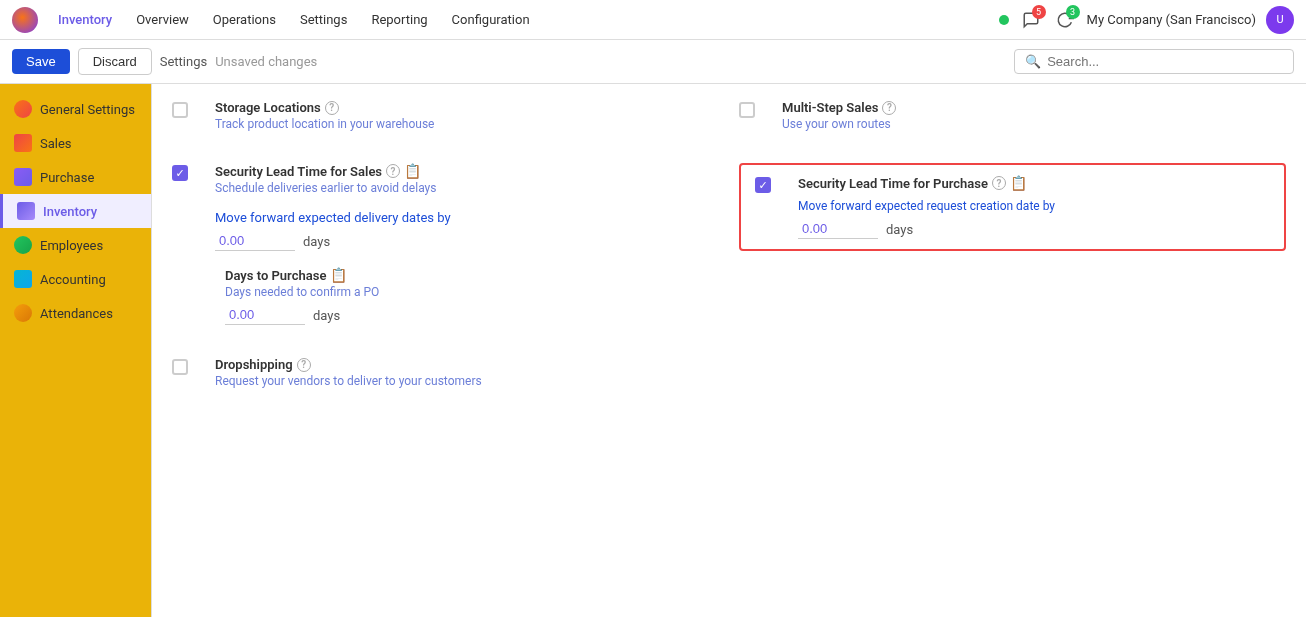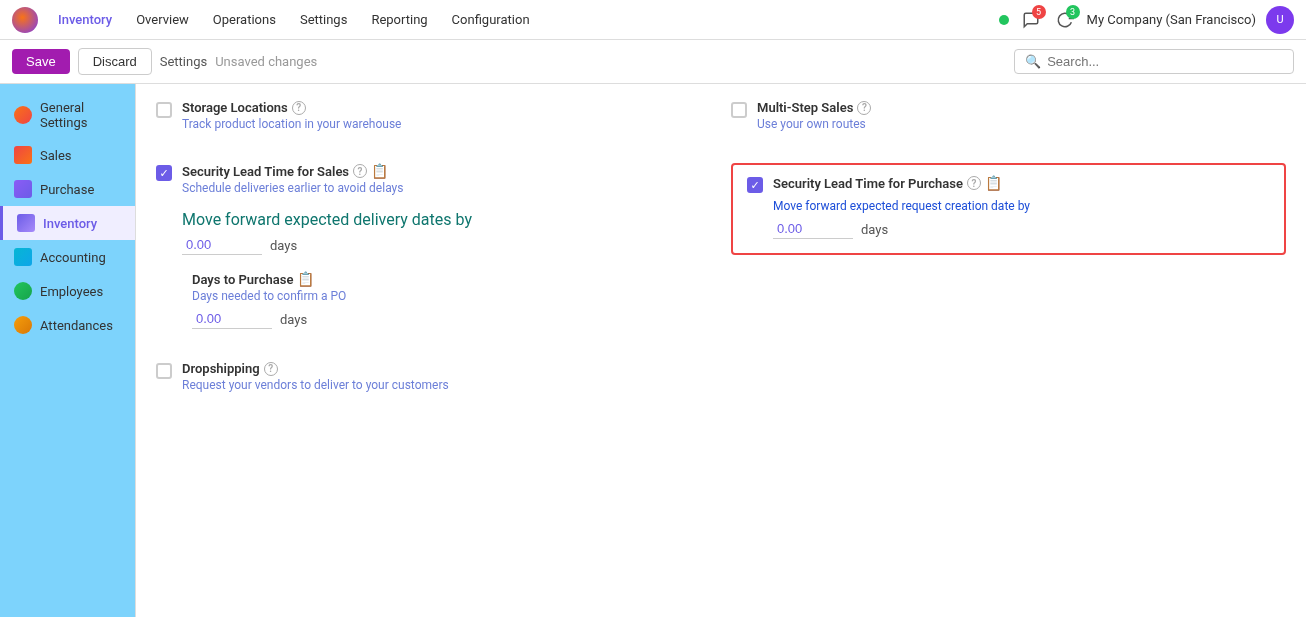--- a/index.html
+++ b/index.html
@@ -46,21 +46,21 @@
     }
 
     
     .toolbar {
       display: flex; align-items: center;
       padding: 8px 12px; gap: 8px;
       border-bottom: 1px solid #ddd;
       background: #fff;
     }
     .btn-save {
-      background: #a21caf; color: #fff; border: none;
+      background: #1d4ed8; color: #fff; border: none;
       padding: 5px 14px; border-radius: 4px; cursor: pointer;
       font-size: 13px; font-weight: 500;
     }
     .btn-discard {
       background: #fff; color: #333; border: 1px solid #ccc;
       padding: 5px 14px; border-radius: 4px; cursor: pointer; font-size: 13px;
     }
     .toolbar-label { font-size: 13px; color: #555; }
     .toolbar-unsaved { font-size: 13px; color: #999; }
     .search-bar {
@@ -72,22 +72,22 @@
     .search-input {
       border: none; outline: none; font-size: 13px; color: #333; width: 100%;
       background: transparent;
     }
 
     
     .layout { display: flex; height: calc(617px - 40px - 44px); }
 
     
     .sidebar {
-      width: 136px; border-right: 1px solid #ddd;
-      background: #7dd3fc; flex-shrink: 0;
+      width: 152px; border-right: 1px solid #ddd;
+      background: #eab308; flex-shrink: 0;
       padding: 8px 0;
       overflow-y: auto;
     }
     .sidebar-item {
       display: flex; align-items: center; gap: 8px;
       padding: 8px 14px; cursor: pointer; font-size: 13px;
       color: #333; position: relative;
     }
     .sidebar-item.active {
       background: #f0eeff; color: #6c5ce7; font-weight: 500;
@@ -117,21 +117,21 @@
     .section-header {
       background: #f8f8f8; border-top: 1px solid #e0e0e0; border-bottom: 1px solid #e0e0e0;
       padding: 8px 20px; font-size: 13px; font-weight: 600; color: #444;
     }
     .section-body { padding: 16px 20px; }
 
     
     .settings-grid {
       display: grid; grid-template-columns: 1fr 1fr; gap: 20px;
     }
-    .setting-item { display: flex; gap: 10px; align-items: flex-start; }
+    .setting-item { display: flex; gap: 27px; align-items: flex-start; }
     .setting-checkbox {
       width: 16px; height: 16px; border: 2px solid #6c5ce7;
       border-radius: 3px; flex-shrink: 0; margin-top: 2px;
       background: #6c5ce7; display: flex; align-items: center; justify-content: center;
       cursor: pointer;
     }
     .setting-checkbox.unchecked { background: #fff; border-color: #ccc; }
     .checkmark { color: #fff; font-size: 11px; }
     .setting-label { font-size: 13px; font-weight: 600; color: #333; display: flex; align-items: center; gap: 4px; }
     .setting-desc { font-size: 12px; color: #6c7fd8; margin-top: 2px; }
@@ -218,26 +218,26 @@
     </div>
     <div class="sidebar-item">
       <div class="sidebar-icon icon-purchase"></div>
       <span>Purchase</span>
     </div>
     <div class="sidebar-item active">
       <div class="sidebar-icon icon-inventory"></div>
       <span>Inventory</span>
     </div>
     <div class="sidebar-item">
+      <div class="sidebar-icon icon-employees"></div>
+      <span>Employees</span>
+    </div>
+    <div class="sidebar-item">
       <div class="sidebar-icon icon-accounting"></div>
       <span>Accounting</span>
-    </div>
-    <div class="sidebar-item">
-      <div class="sidebar-icon icon-employees"></div>
-      <span>Employees</span>
     </div>
     <div class="sidebar-item">
       <div class="sidebar-icon icon-attendances"></div>
       <span>Attendances</span>
     </div>
   </aside>
 
   <div class="main-content">
 
     <div class="top-settings">
@@ -278,21 +278,21 @@
               <span class="checkmark">✓</span>
             </div>
             <div>
               <div class="setting-label">
                 <span>Security Lead Time for Sales</span>
                 <span class="help-icon">?</span>
                 <span class="calendar-icon">📋</span>
               </div>
               <div class="setting-desc">Schedule deliveries earlier to avoid delays</div>
               <div style="margin-top:8px;">
-                <div style="font-size:16px;color:#0f766e;margin-bottom:4px;margin-top:15px;">Move forward expected delivery dates by</div>
+                <div style="font-size:13px;color:#1d4ed8;margin-bottom:4px;margin-top:15px;">Move forward expected delivery dates by</div>
                 <div class="setting-input-row">
                   <input class="number-input" type="text" value="0.00" style="">
                   <span class="days-label">days</span>
                 </div>
               </div>
             </div>
           </div>
 
           <div class="highlight-box">
             <div class="setting-item">

